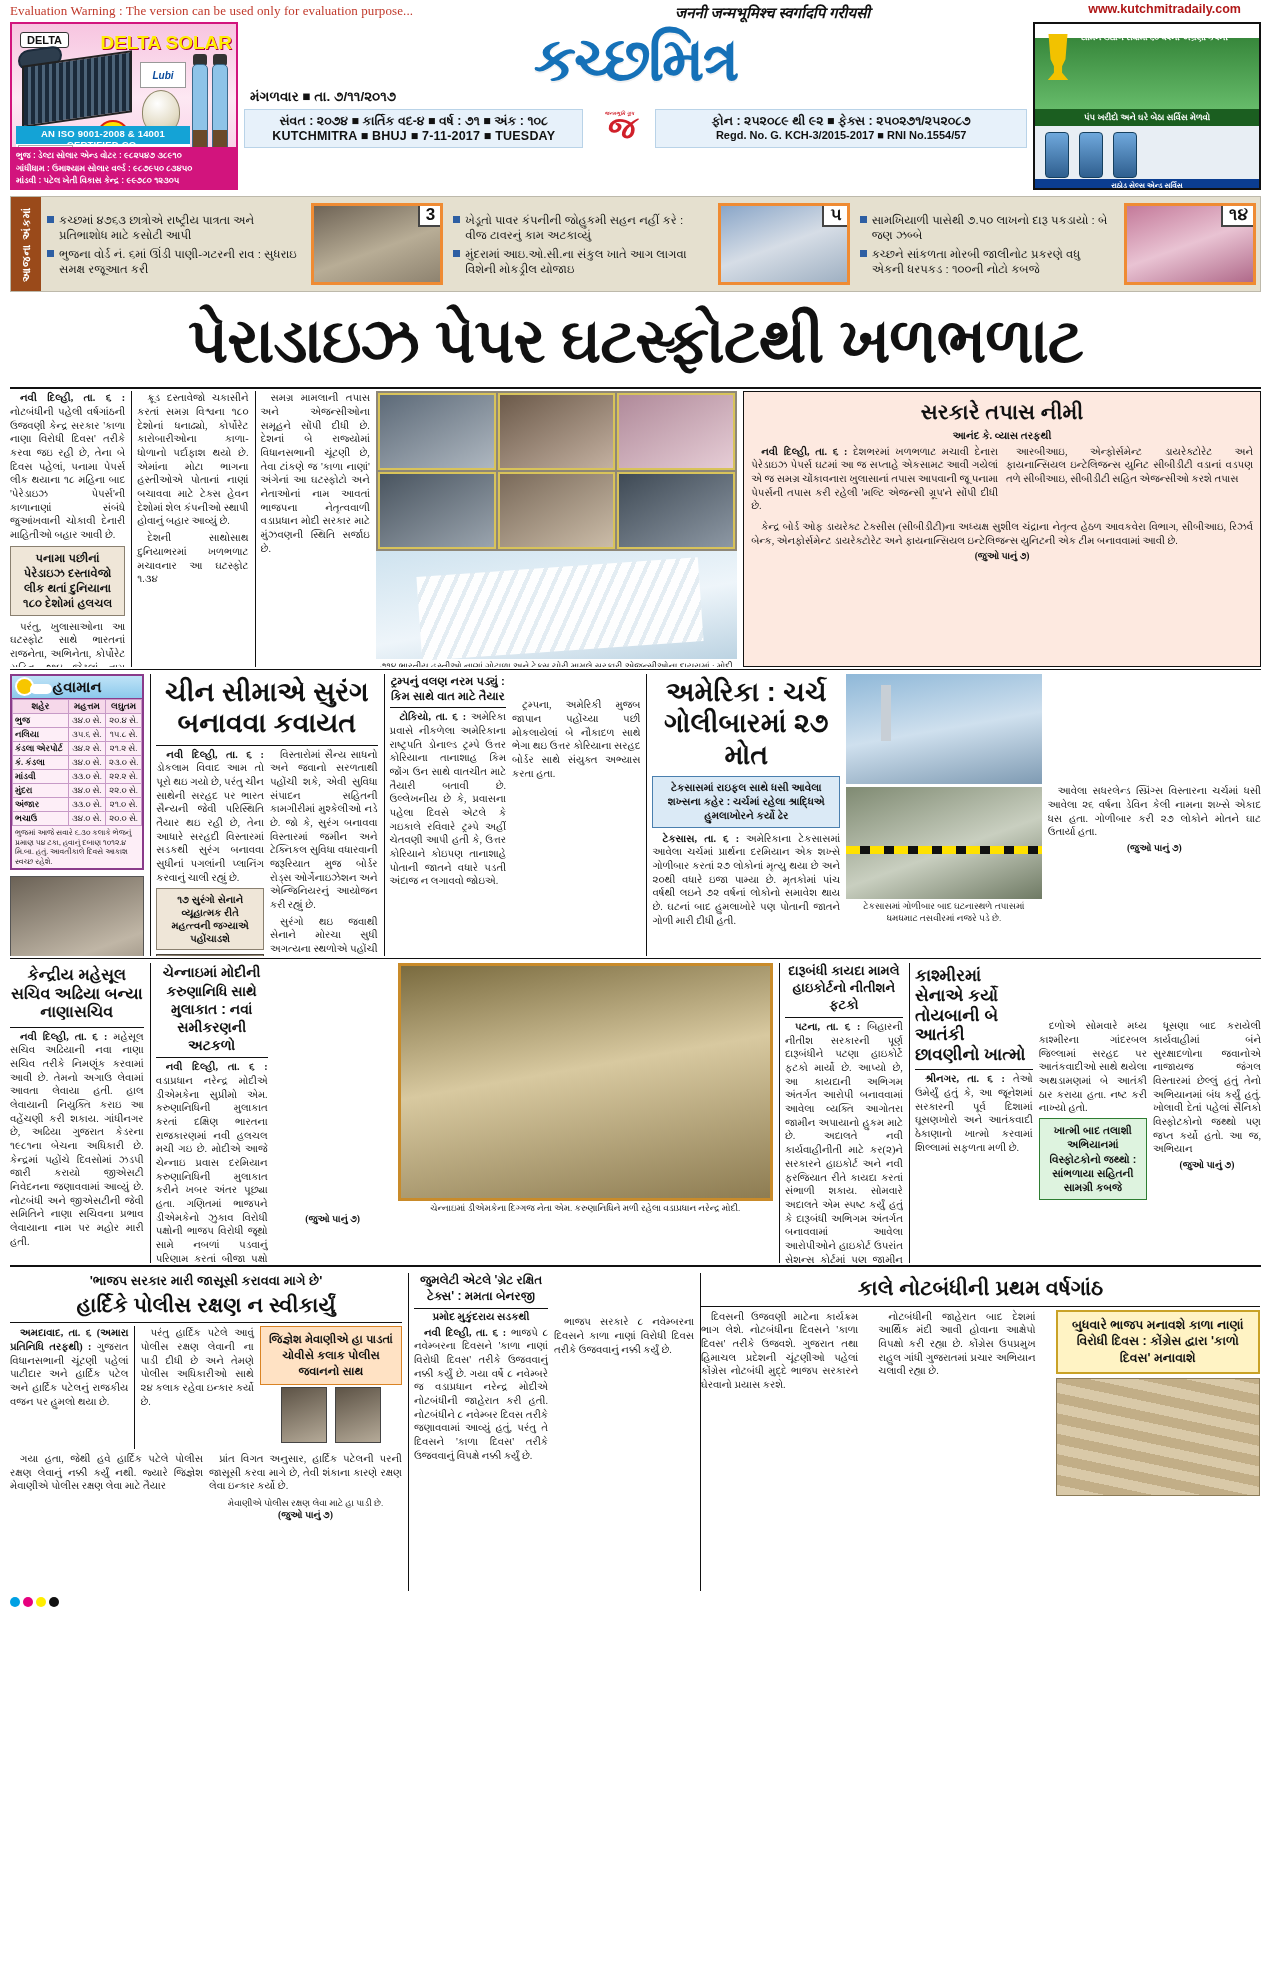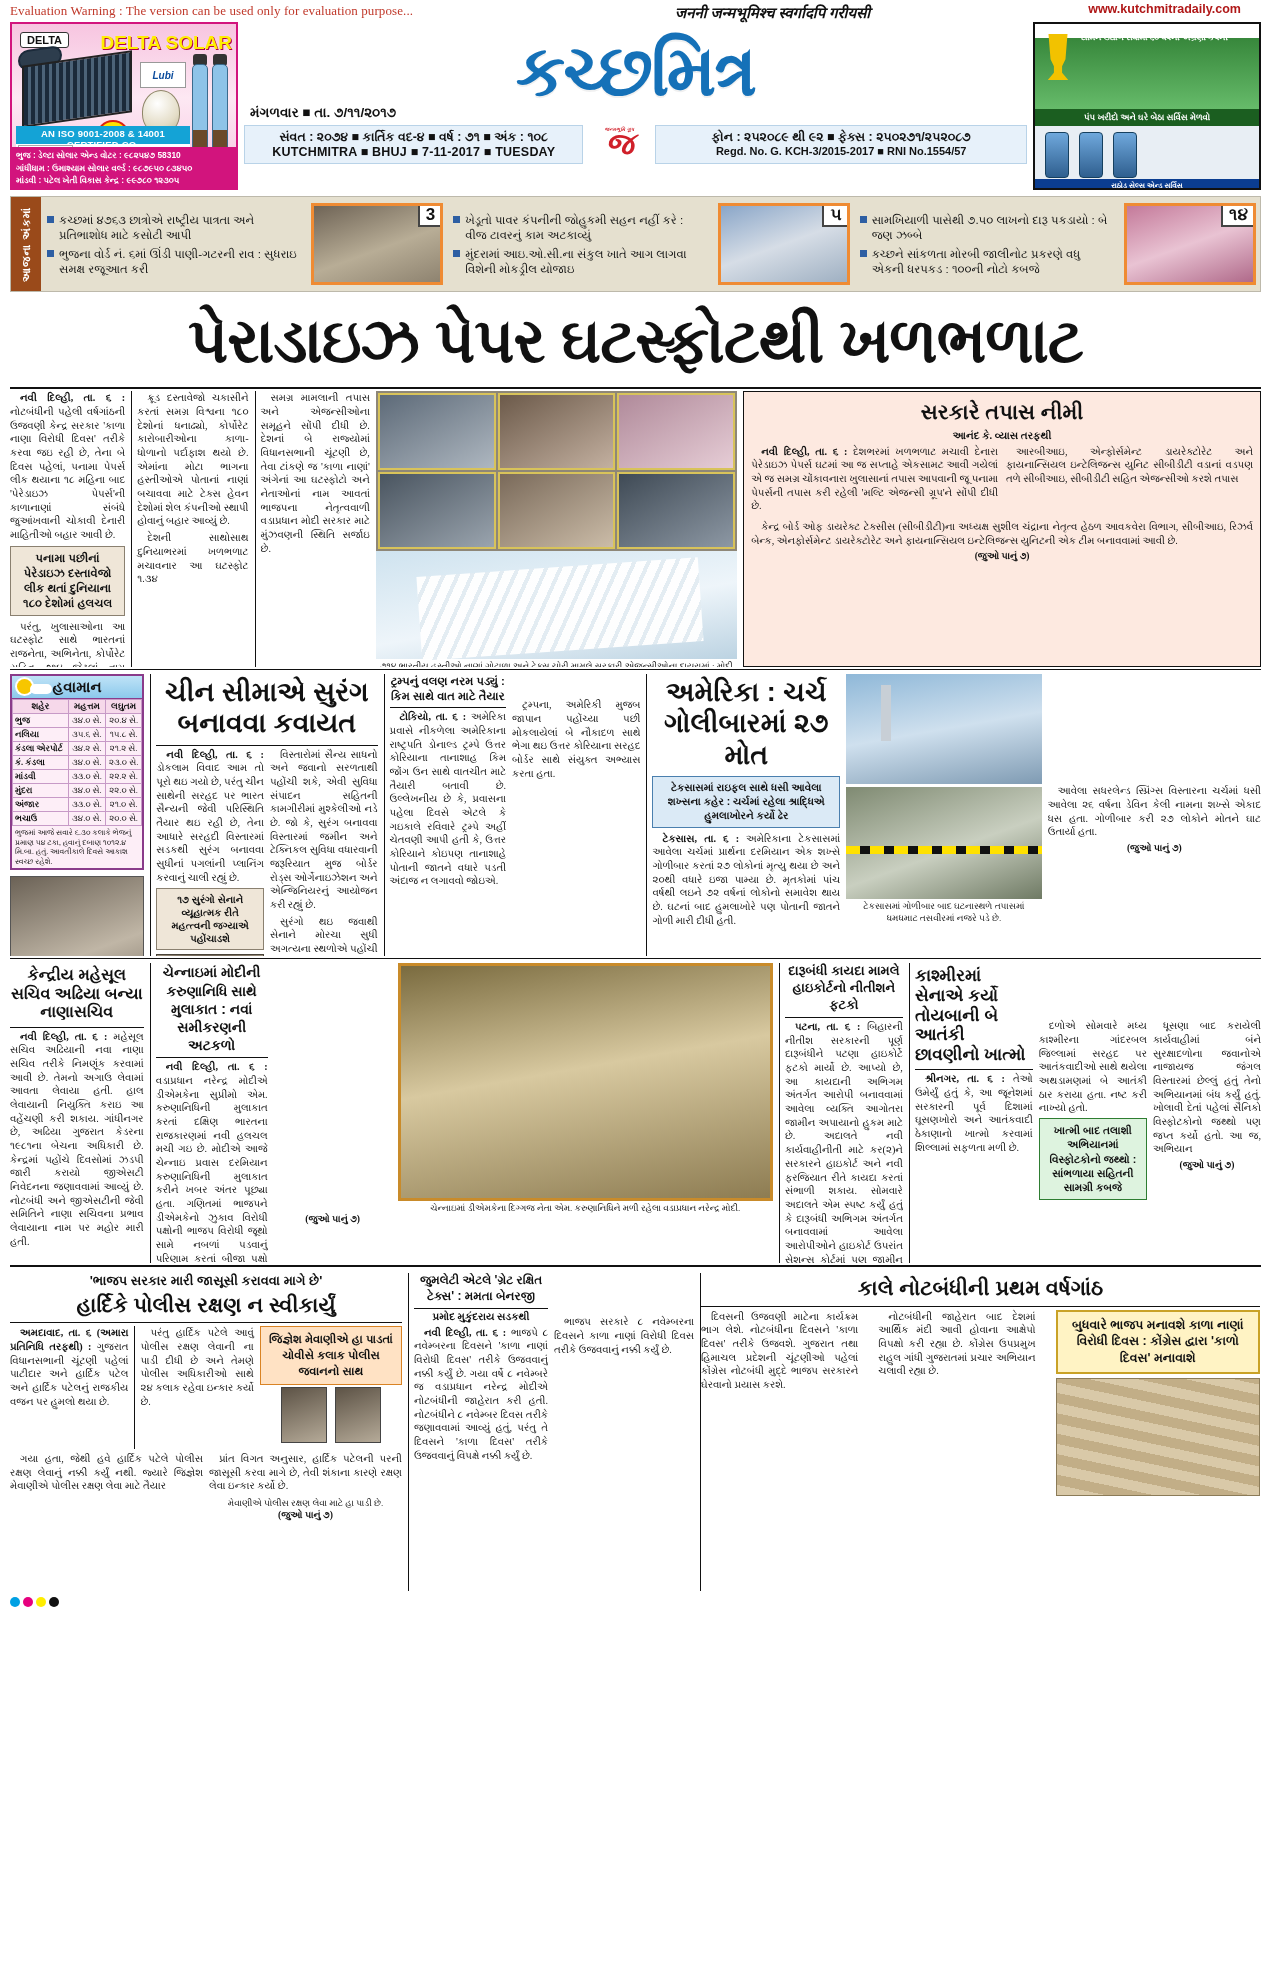--- a/index.html
+++ b/index.html
@@ -91,22 +91,22 @@
   .quality-bar span{ font-size:9px; font-weight:bold; border:1px solid #aaa; padding:0 3px; flex:1; text-align:center; }
   .ad-contacts{
     position:absolute; left:0; right:0; bottom:0; background:#d2147d; color:#fff;
     font-size:8.4px; line-height:1.45; padding:2px 4px; font-weight:bold;
   }
   .ad-contacts div{ white-space:nowrap; overflow:hidden; }
 
   .masthead-center { flex:1; display:flex; flex-direction:column; align-items:center; }
   .logo-word {
     font-family:Liberation Serif, serif;
-    font-size: 70px; line-height: 1.02; font-weight: bold; color:#1571b8;
-    letter-spacing: -2px; margin-top: 14px;
+    font-size: 60px; line-height: 1.02; font-weight: bold; color:#1571b8;
+    letter-spacing: -2px; margin-top: 8px;
     text-shadow: 0 2px 0 rgba(0,0,0,.06);
   }
   .date-line { align-self:flex-start; margin-left:6px; font-size:13.5px; font-weight:bold; margin-top:-2px; }
   .info-row { display:flex; width:100%; align-items:stretch; gap:6px; margin-top:4px; }
   .info-left {
     background:#e7f1fa; border:1px solid #b9d3e8; flex:1; padding:4px 8px;
     text-align:center;
   }
   .info-left .l1 { font-size:12.5px; font-weight:bold; }
   .info-left .l2 { font-size:12.5px; font-weight:bold; letter-spacing:.2px; }
@@ -312,21 +312,21 @@
       <div class="cyl c1"></div>
       <div class="cyl c2"></div>
       <div class="badge-round">૫ વર્ષની ગેરંટી</div>
       <div class="iso-bar">AN ISO 9001-2008 &amp; 14001 CERTIFIED CO.</div>
       <div class="quality-bar">
         <span>No.1 QUALITY</span>
         <span>ISO</span>
         <span>MNRE</span>
       </div>
       <div class="ad-contacts">
-        <div>ભુજ : ડેલ્ટા સોલાર એન્ડ વોટર    : ૯૮૨૫૪૭ 58310</div>
+        <div>ભુજ : ડેલ્ટા સોલાર એન્ડ વોટર    : ૯૮૨૫૪૭ ૩૮૯૧૦</div>
         <div>ગાંધીધામ : ઉમાશ્યામ સોલાર વર્લ્ડ : ૯૮૭૯૫૦ ૮૩૪૫૦</div>
         <div>માંડવી : પટેલ ખેતી વિકાસ કેન્દ્ર  : ૯૯૭૮૦ ૧૨૩૦૫</div>
       </div>
     </div>
 
     <div class="masthead-center">
       <div class="logo-word">કચ્છમિત્ર</div>
       <div class="date-line">મંગળવાર ■ તા. ૭/૧૧/૨૦૧૭</div>
       <div class="info-row">
         <div class="info-left">

